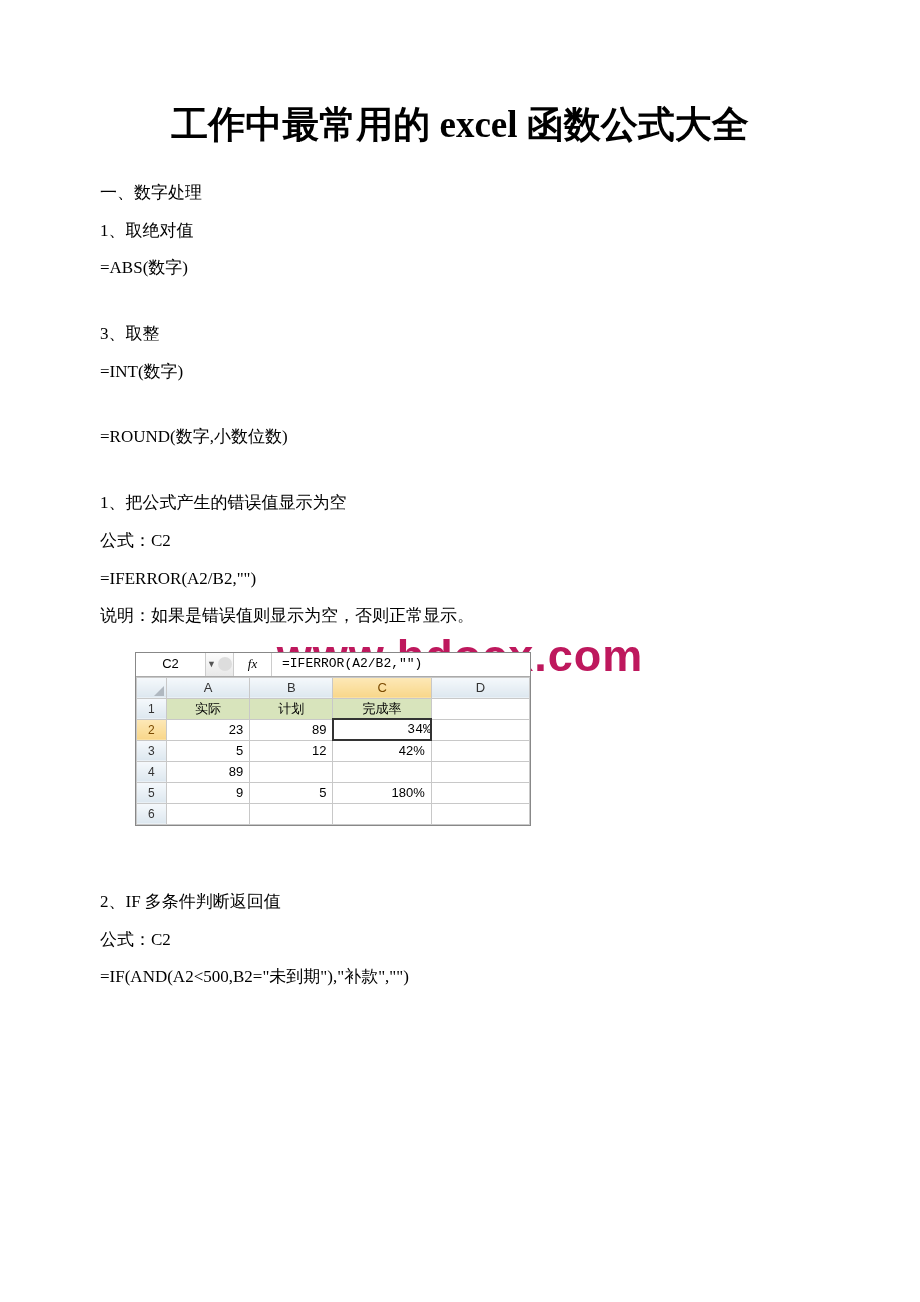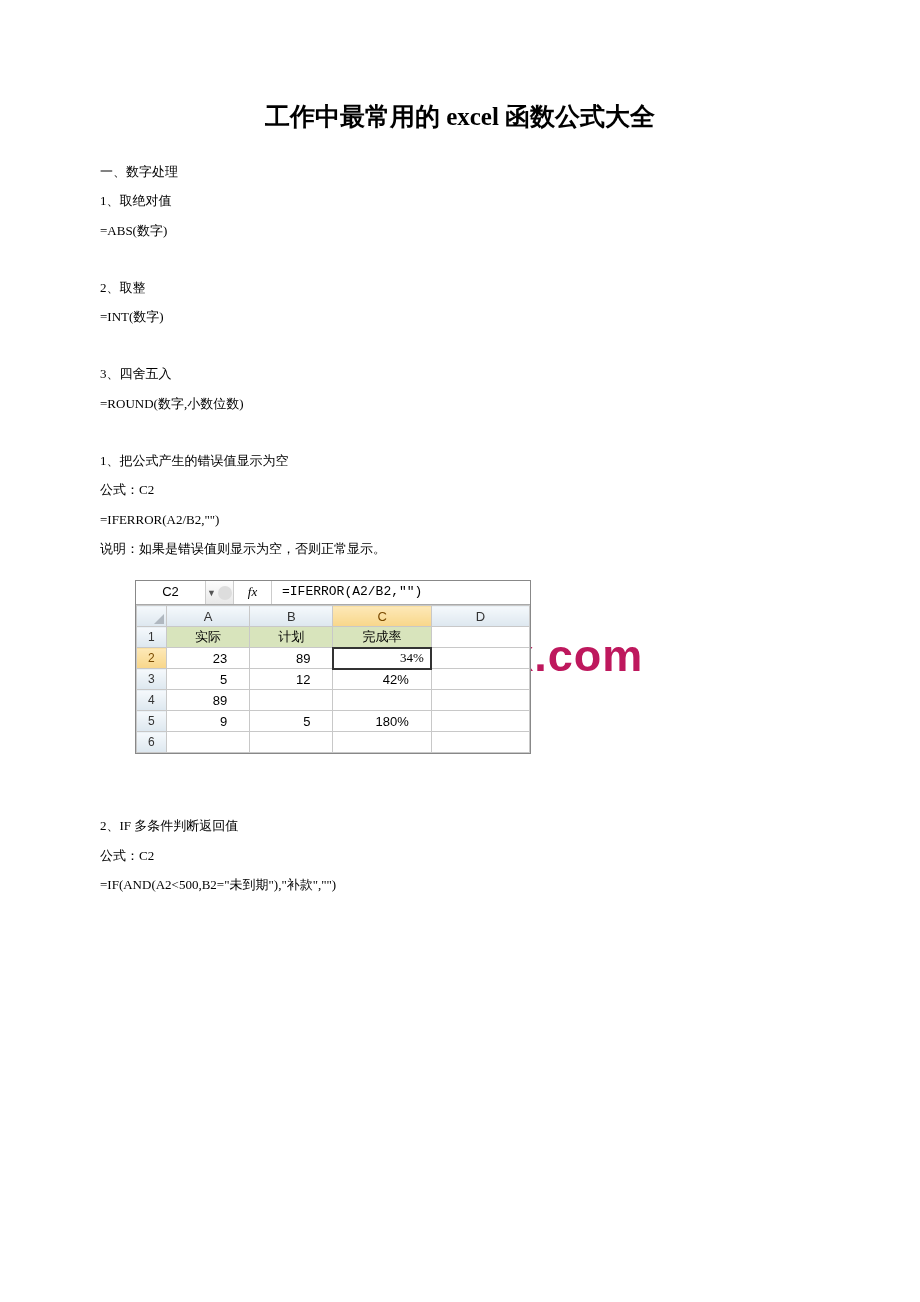--- a/index.html
+++ b/index.html
@@ -10,28 +10,28 @@
     body {
       font-family: "SimSun", "宋体", serif;
       background: #ffffff;
       width: 920px;
       margin: 0 auto;
       padding: 100px 100px 60px 100px;
       color: #000;
       position: relative;
     }
     .title {
-      font-size: 25px;
+      font-size: 37px;
       font-weight: bold;
       text-align: center;
       margin-bottom: 25px;
       font-family: "SimSun", "宋体", serif;
     }
     .para {
-      font-size: 13px;
+      font-size: 17px;
       line-height: 2.1;
       margin-bottom: 2px;
     }
     .spacer {
       height: 28px;
     }
     .watermark {
       position: absolute;
       top: 630px;
       left: 50%;
@@ -155,29 +155,29 @@
       border-left: 10px solid transparent;
       border-bottom: 10px solid #b0b8c0;
     }
     .excel-table .data-header {
       background: #d8e4bc;
       font-weight: normal;
       font-family: Liberation Serif, serif;
     }
     .excel-table .data-cell {
       text-align: right;
-      padding-right: 22px;
+      padding-right: 6px;
       font-family: Arial, sans-serif;
     }
     .excel-table .selected-cell {
       outline: 2px solid #333;
       outline-offset: -1px;
       text-align: right;
-      padding-right: 7px;
-      font-family: Liberation Serif, serif;
+      padding-right: 0;
+      font-family: Liberation Mono, monospace;
       position: relative;
     }
     .col-a { width: 78px; }
     .col-b { width: 78px; }
     .col-c { width: 92px; }
     .col-d { width: 92px; }
   </style>
 </head>
 <body>
 
@@ -185,25 +185,24 @@
 
 <div class="content">
 
   <h1 class="title">工作中最常用的 excel 函数公式大全</h1>
 
   <p class="para">一、数字处理</p>
   <p class="para">1、取绝对值</p>
   <p class="para">=ABS(数字)</p>
   <div class="spacer"></div>
 
-  <p class="para">2、取整</p>
+  <p class="para">3、取整</p>
   <p class="para">=INT(数字)</p>
   <div class="spacer"></div>
 
-  <p class="para">3、四舍五入</p>
   <p class="para">=ROUND(数字,小数位数)</p>
   <div class="spacer"></div>
 
   <p class="para">1、把公式产生的错误值显示为空</p>
   <p class="para">公式：C2</p>
   <p class="para">=IFERROR(A2/B2,"")</p>
   <p class="para">说明：如果是错误值则显示为空，否则正常显示。</p>
 
   <div class="excel-screenshot">
     <div class="excel-name-row">

